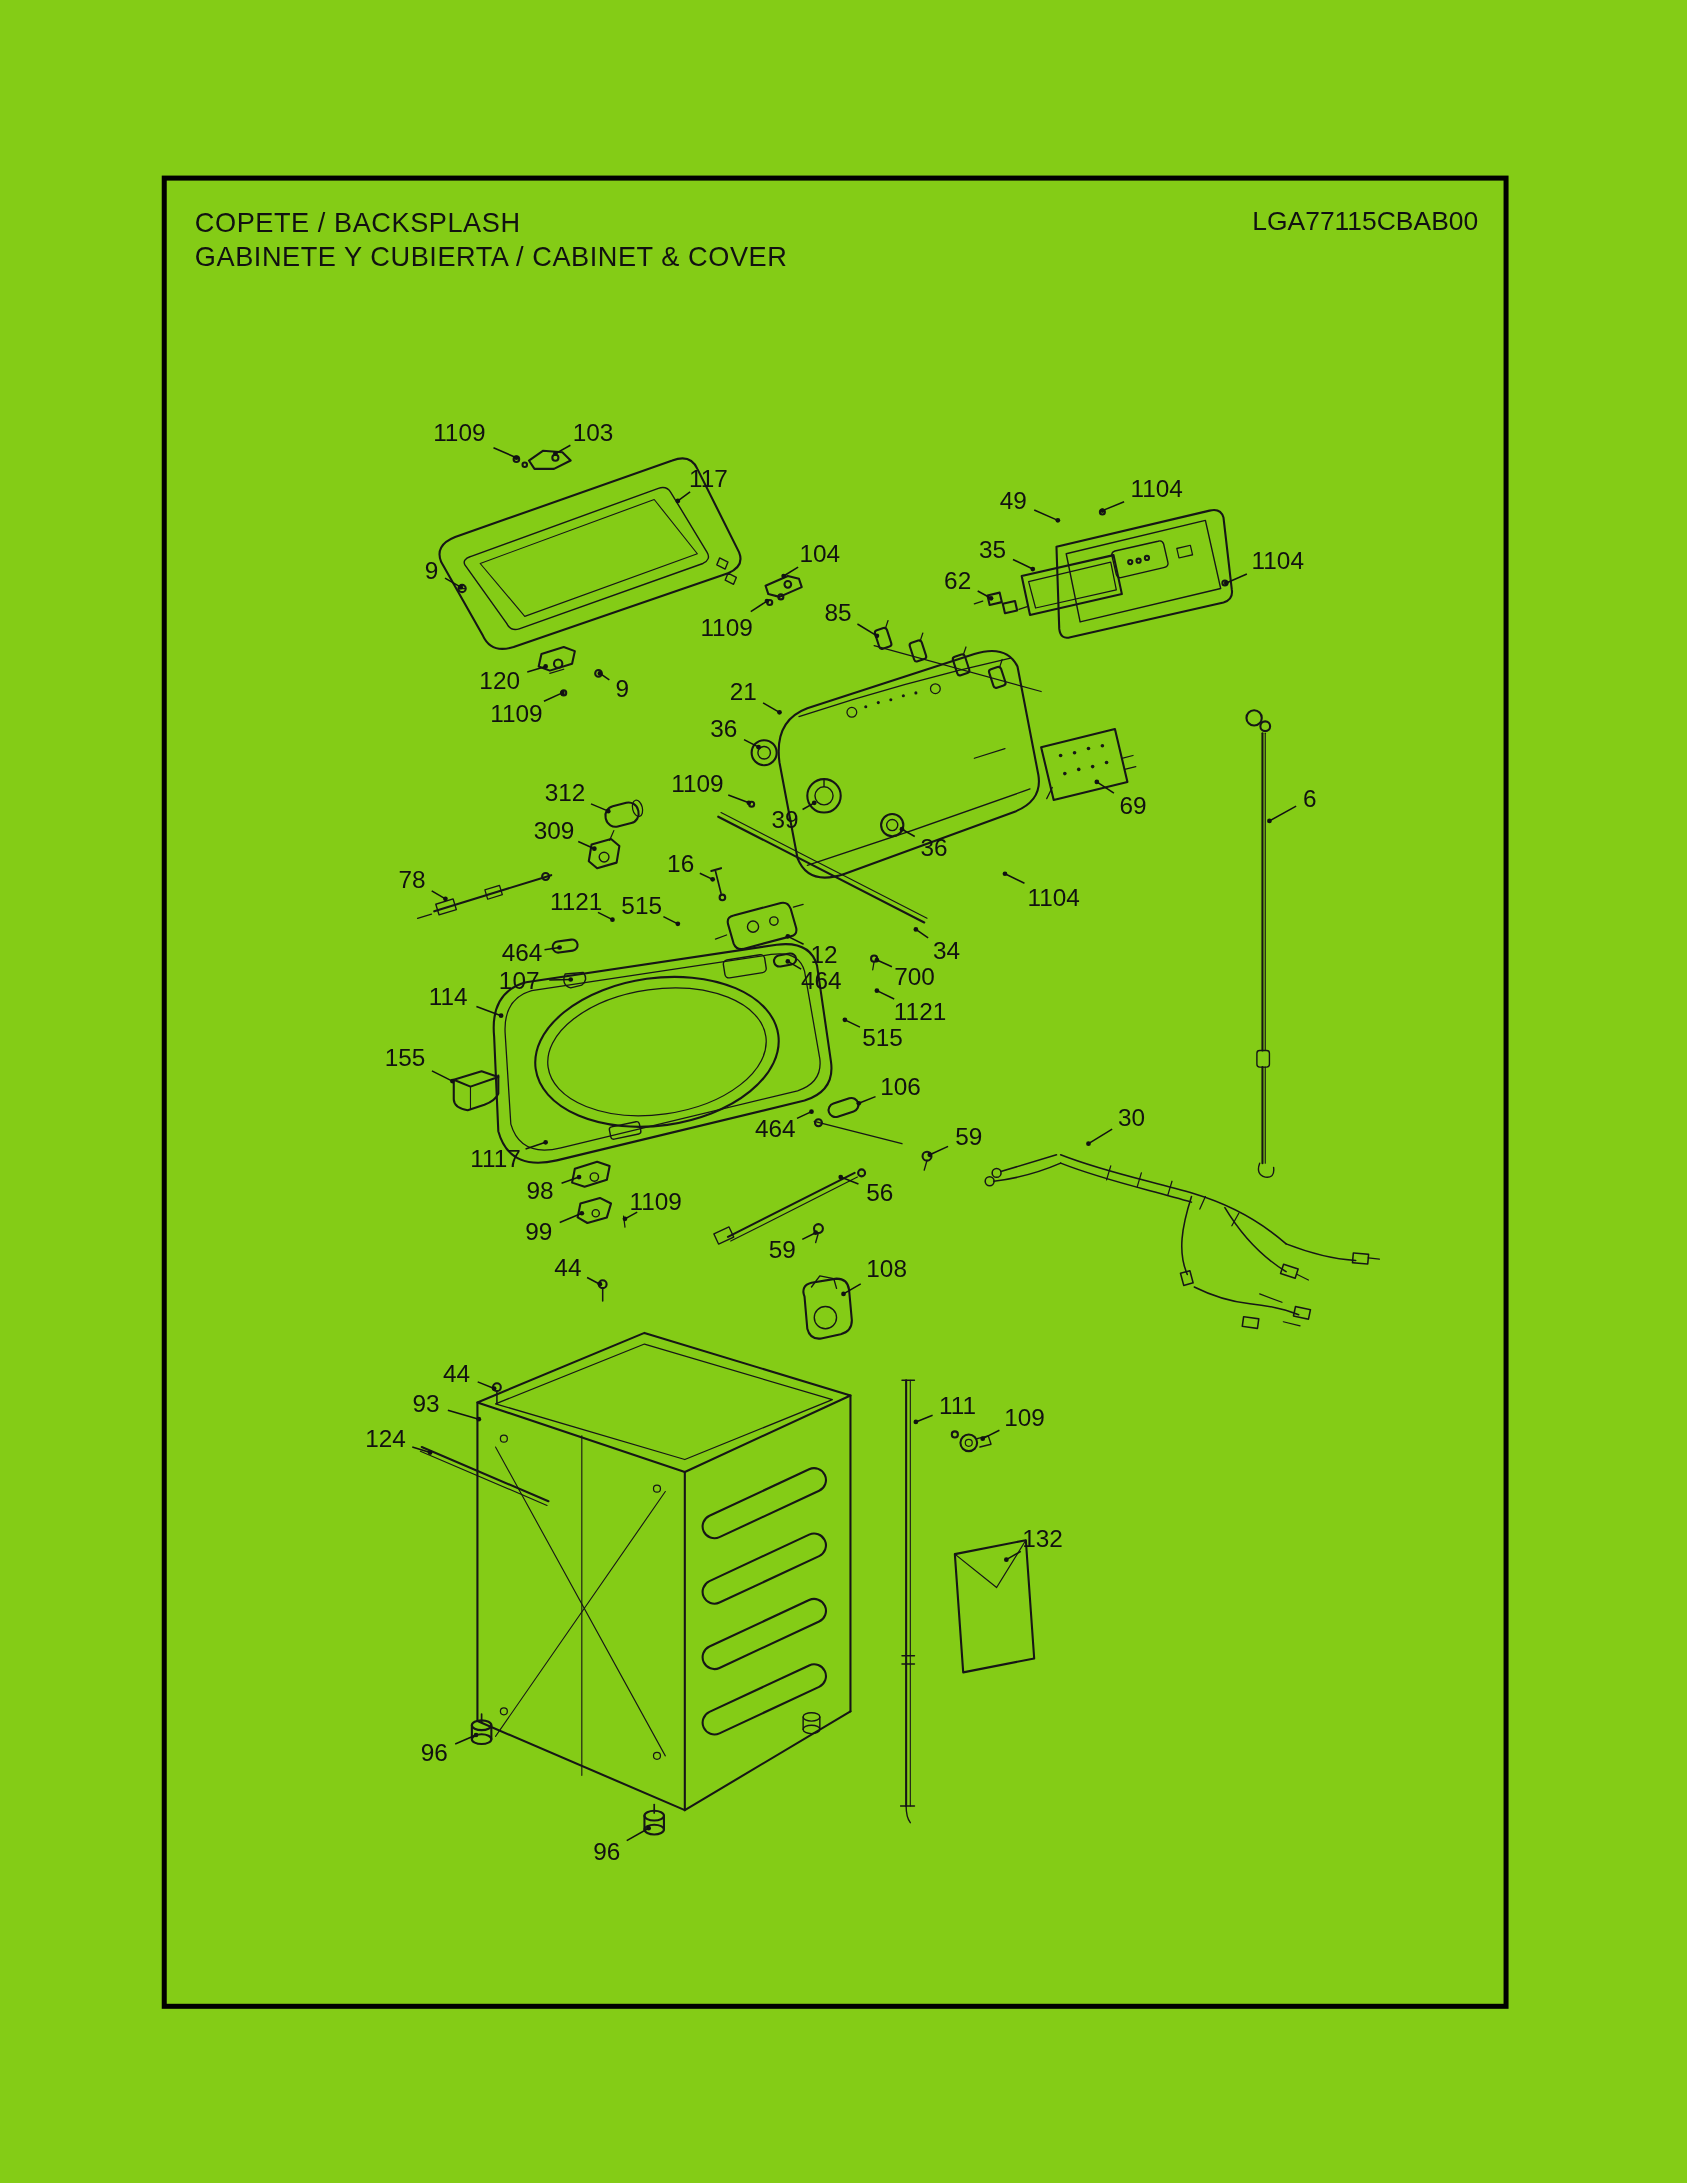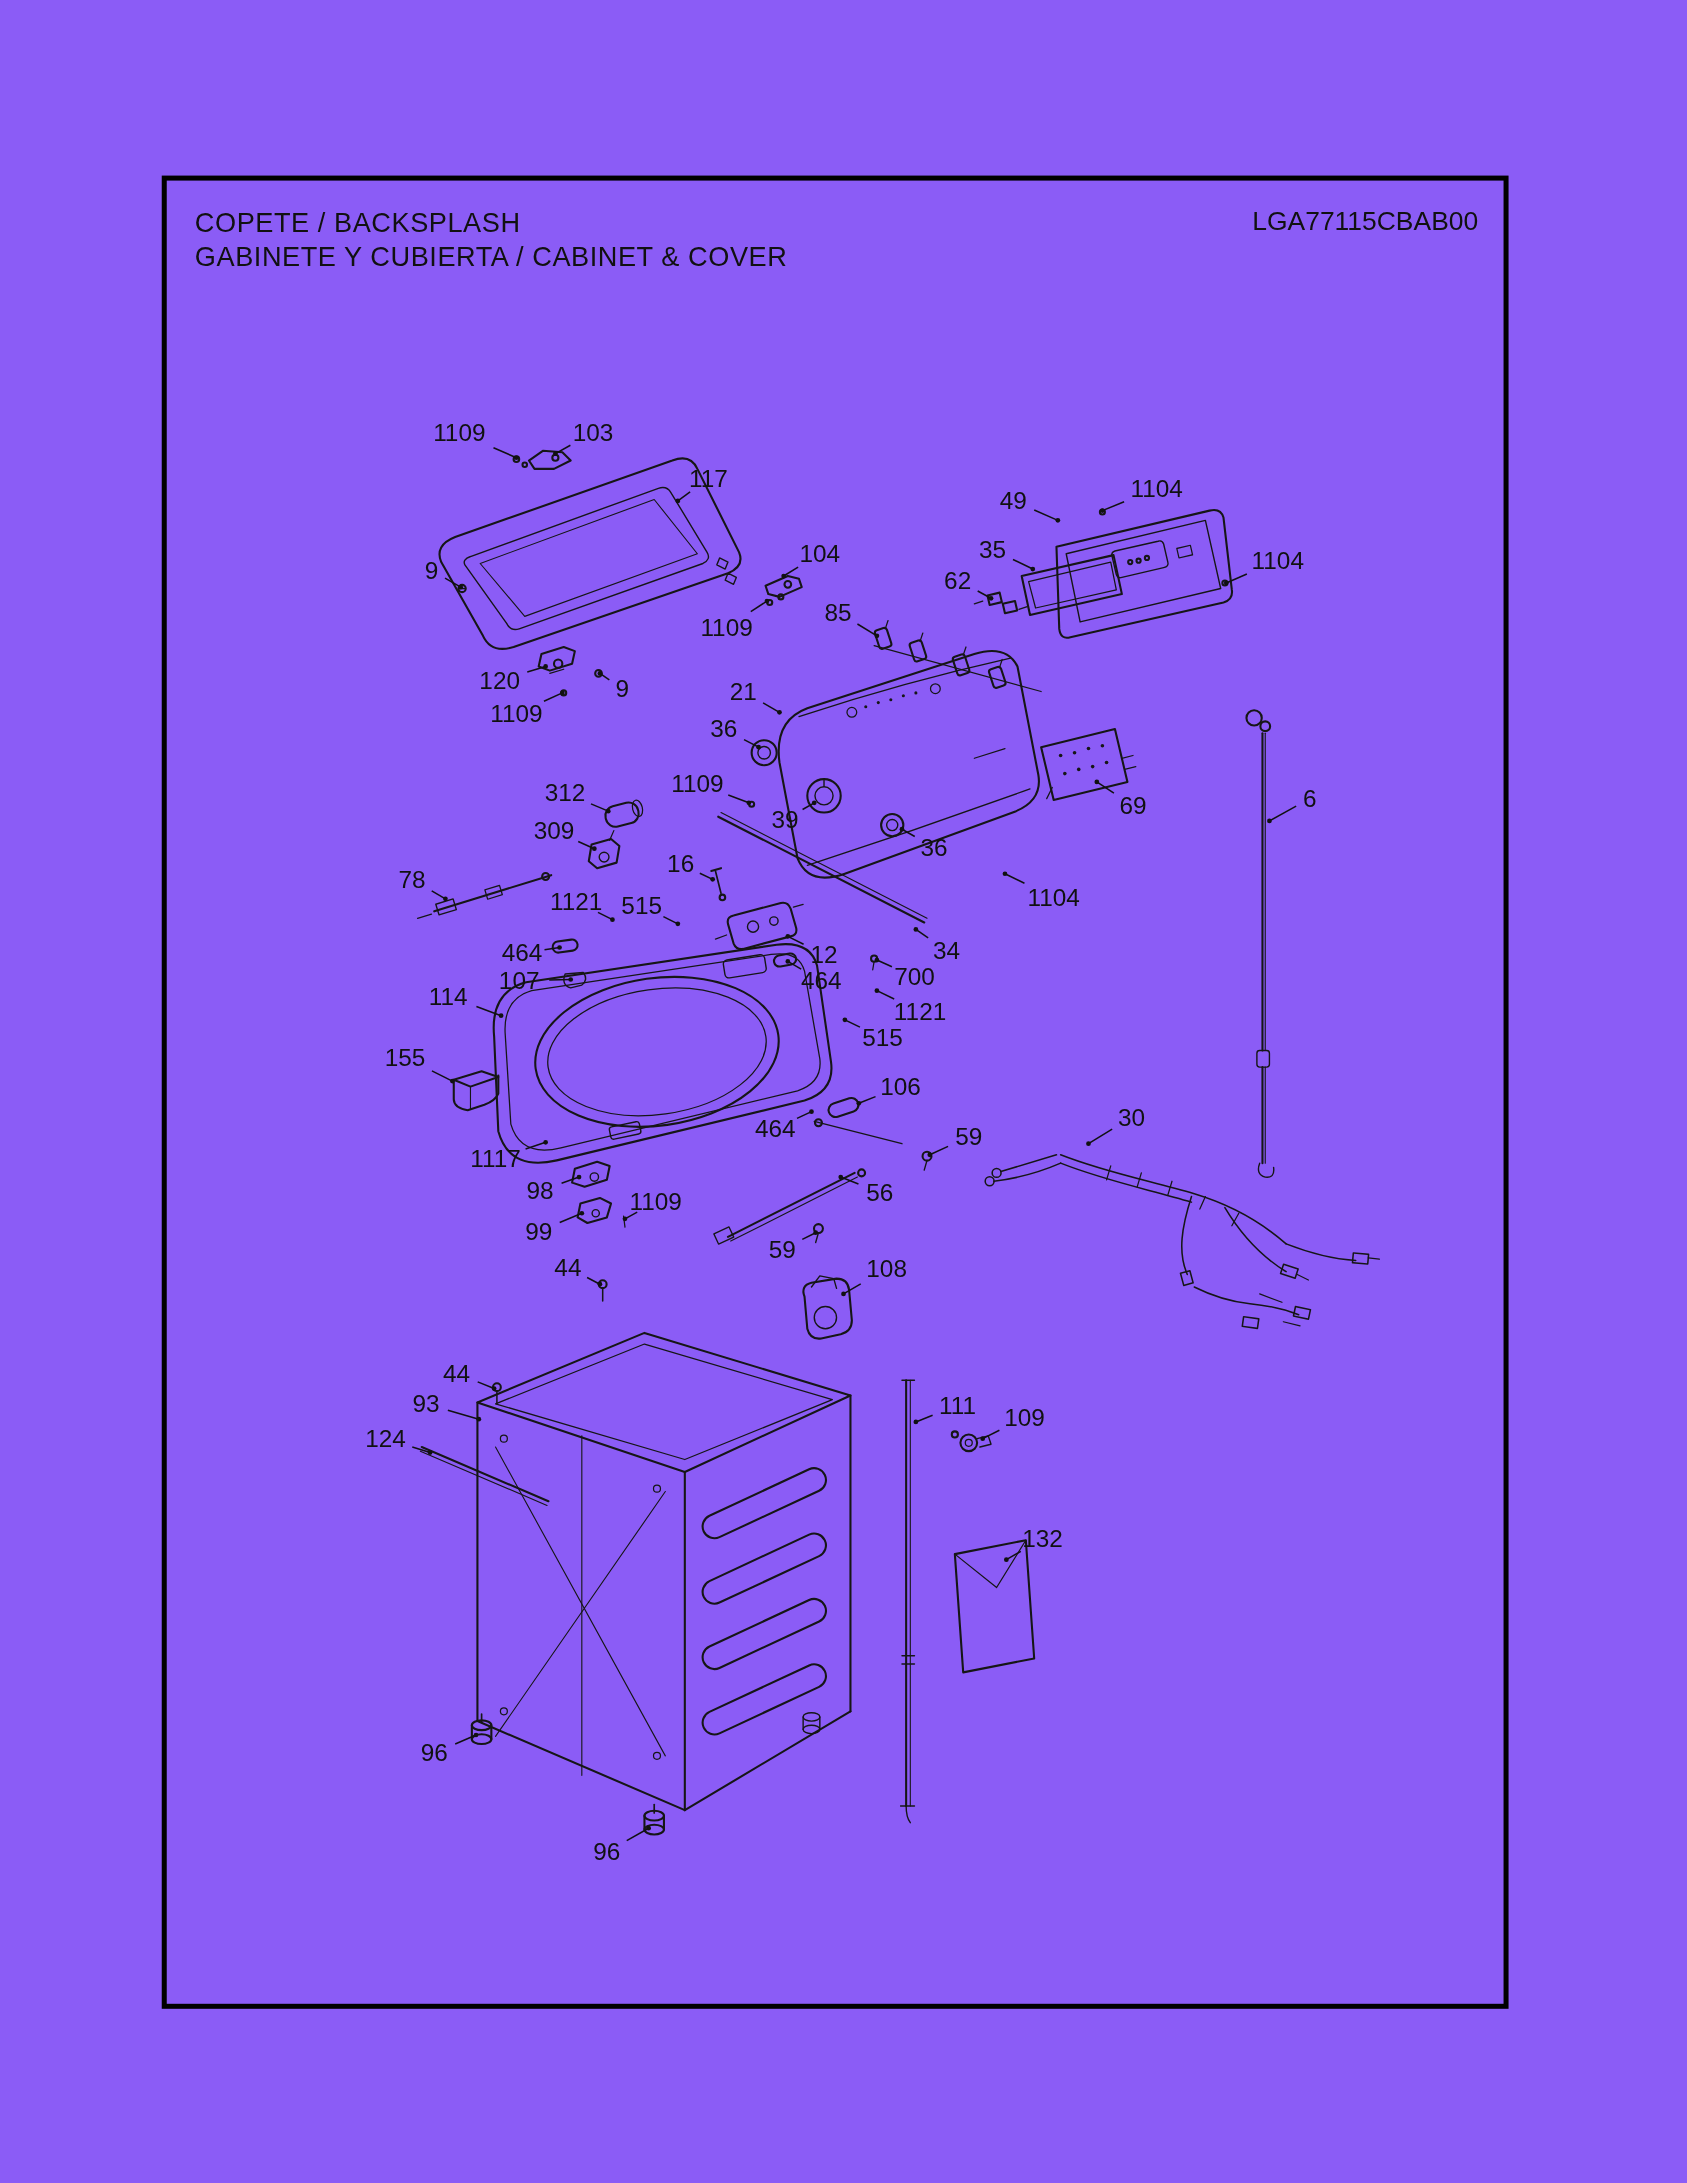--- a/index.html
+++ b/index.html
@@ -1,16 +1,16 @@
 <!DOCTYPE html>
 <html style="font-size:10.6px"><head>
 <meta charset="utf-8">
 <style>
   html,body{margin:0;padding:0;background:#ffffff;}
-  .page{position:relative;width:1687px;height:2183px;background:#8b5cf6;overflow:hidden;
+  .page{position:relative;width:1687px;height:2183px;background:#84cc16;overflow:hidden;
         font-family:"Liberation Sans", sans-serif;}
   svg{display:block;}
   text{font-family:"Liberation Sans", sans-serif;fill:#111;}
   .hdr{font-size:19.5px;letter-spacing:.4px;}
   .code{font-size:19px;}
 </style>
 </head>
 <body>
 
 <div class="page">

